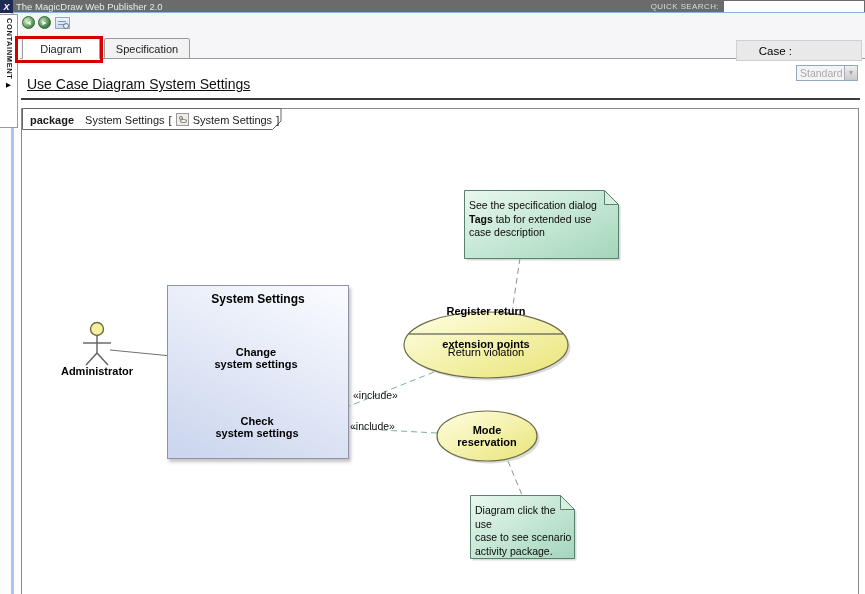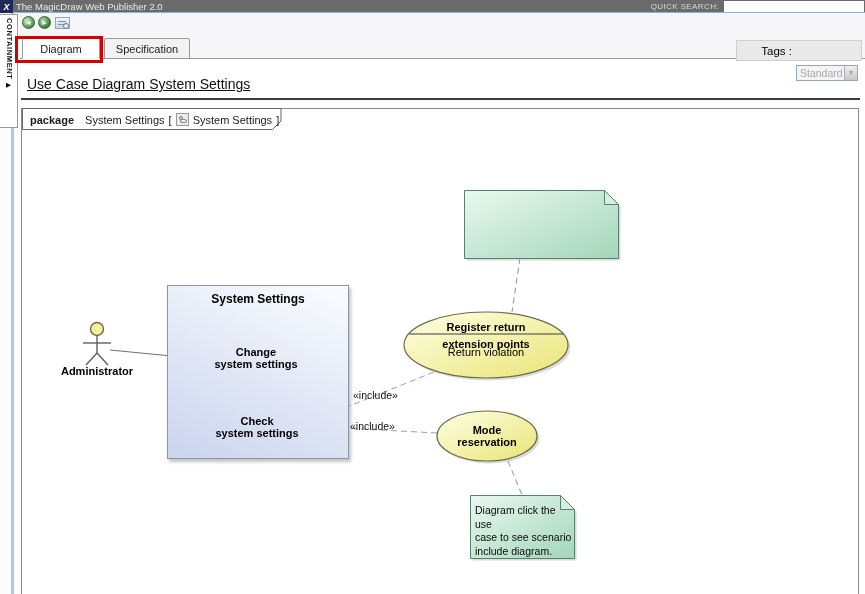--- a/index.html
+++ b/index.html
@@ -123,21 +123,21 @@
       <div class="l1"></div>
       <div class="l2"></div>
       <div class="lens"></div>
     </div>
 
     <div class="redbox"></div>
     <div class="tab tabdiag">Diagram</div>
     <div class="tab tabspec">Specification</div>
 
     <div class="modepanel">
-      <span class="modelabel">Tags :</span>
+      <span class="modelabel">Case :</span>
       <div class="modesel">
         <span class="modeval">Standard</span>
         <span class="modearrow">▾</span>
       </div>
     </div>
   </div>
 
   <div class="pagetitle">Use Case Diagram System Settings</div>
   <div class="titlerule"></div>
 
@@ -206,26 +206,31 @@
   </div>
   <div class="lbl" style="left:193px; top:415px; width:128px;">
     <div>Check</div>
     <div>system settings</div>
   </div>
   <div class="lbl" style="left:437px; top:424px; width:100px;">
     <div>Mode</div>
     <div>reservation</div>
   </div>
 
-  <div class="lbl" style="left:404px; top:321px; width:164px;">Register return</div>
+  <div class="lbl" style="left:404px; top:305px; width:164px;">Register return</div>
   <div class="lbl" style="left:404px; top:338px; width:164px;">extension points</div>
   <div class="lbl ext" style="left:404px; top:346px; width:164px;">Return violation</div>
 
   <div class="inclbl" style="left:353px; top:389px;">«include»</div>
   <div class="inclbl" style="left:350px; top:420px;">«include»</div>
 
+  <div class="notetext" style="left:469px; top:199px; width:148px;">
+    <div>See the specification dialog</div>
+    <div><b>Tags</b><span> tab for extended use</span></div>
+    <div>case description</div>
+  </div>
   <div class="notetext" style="left:475px; top:504px; width:98px;">
     <div>Diagram click the use</div>
     <div>case to see scenario</div>
-    <div>include diagram.</div>
+    <div>activity package.</div>
   </div>
 
 </div>
 
 </body></html>

